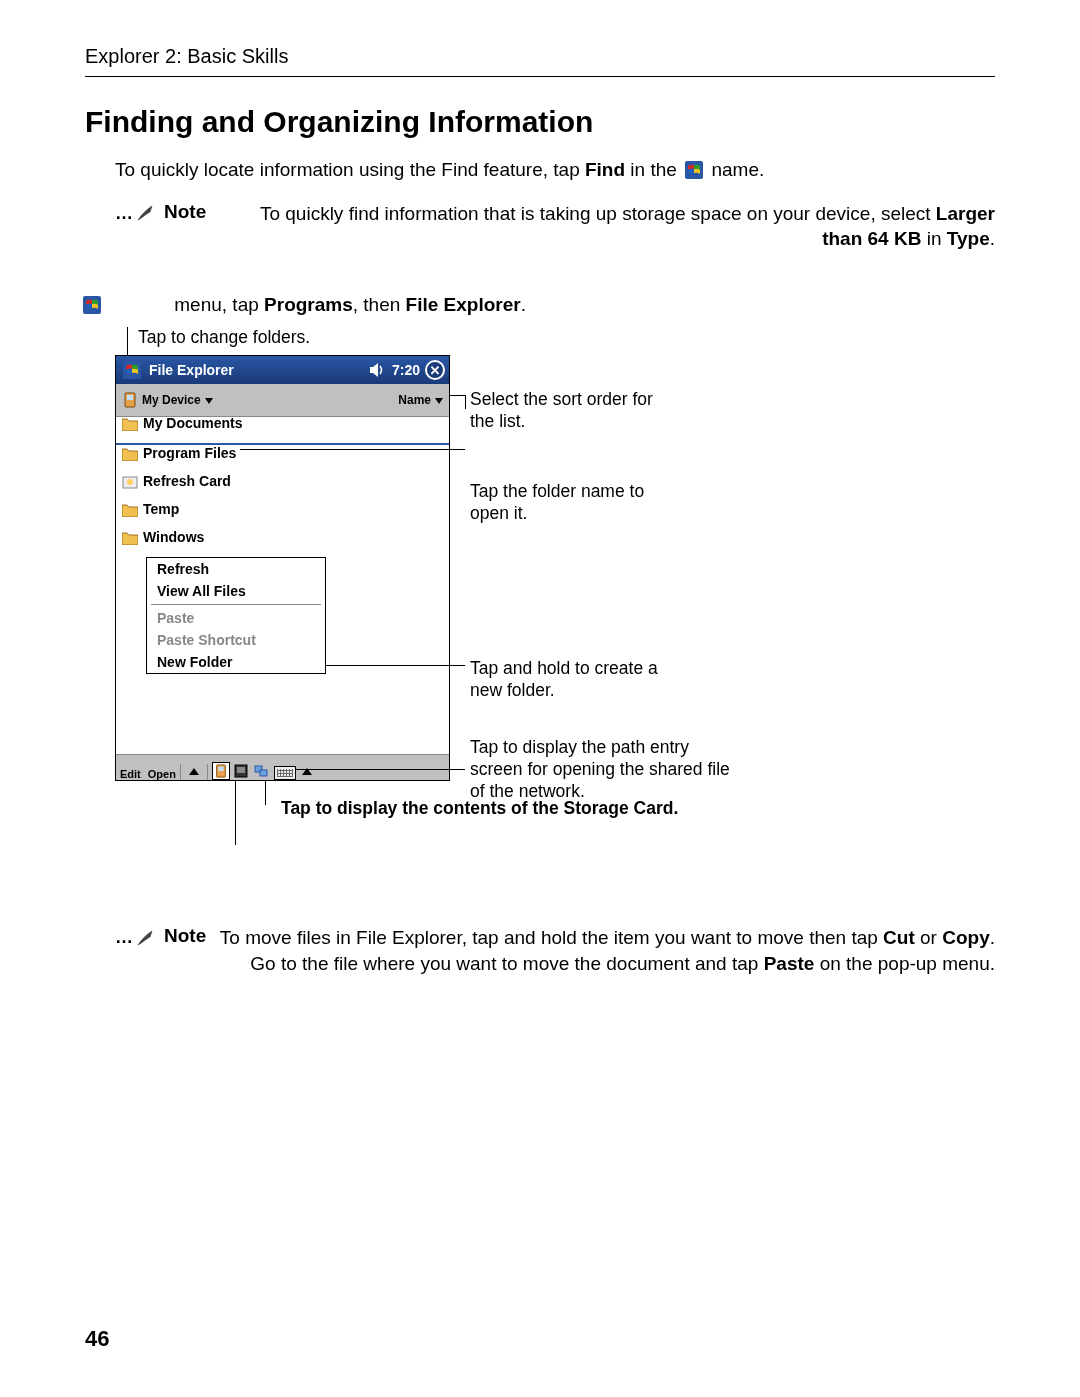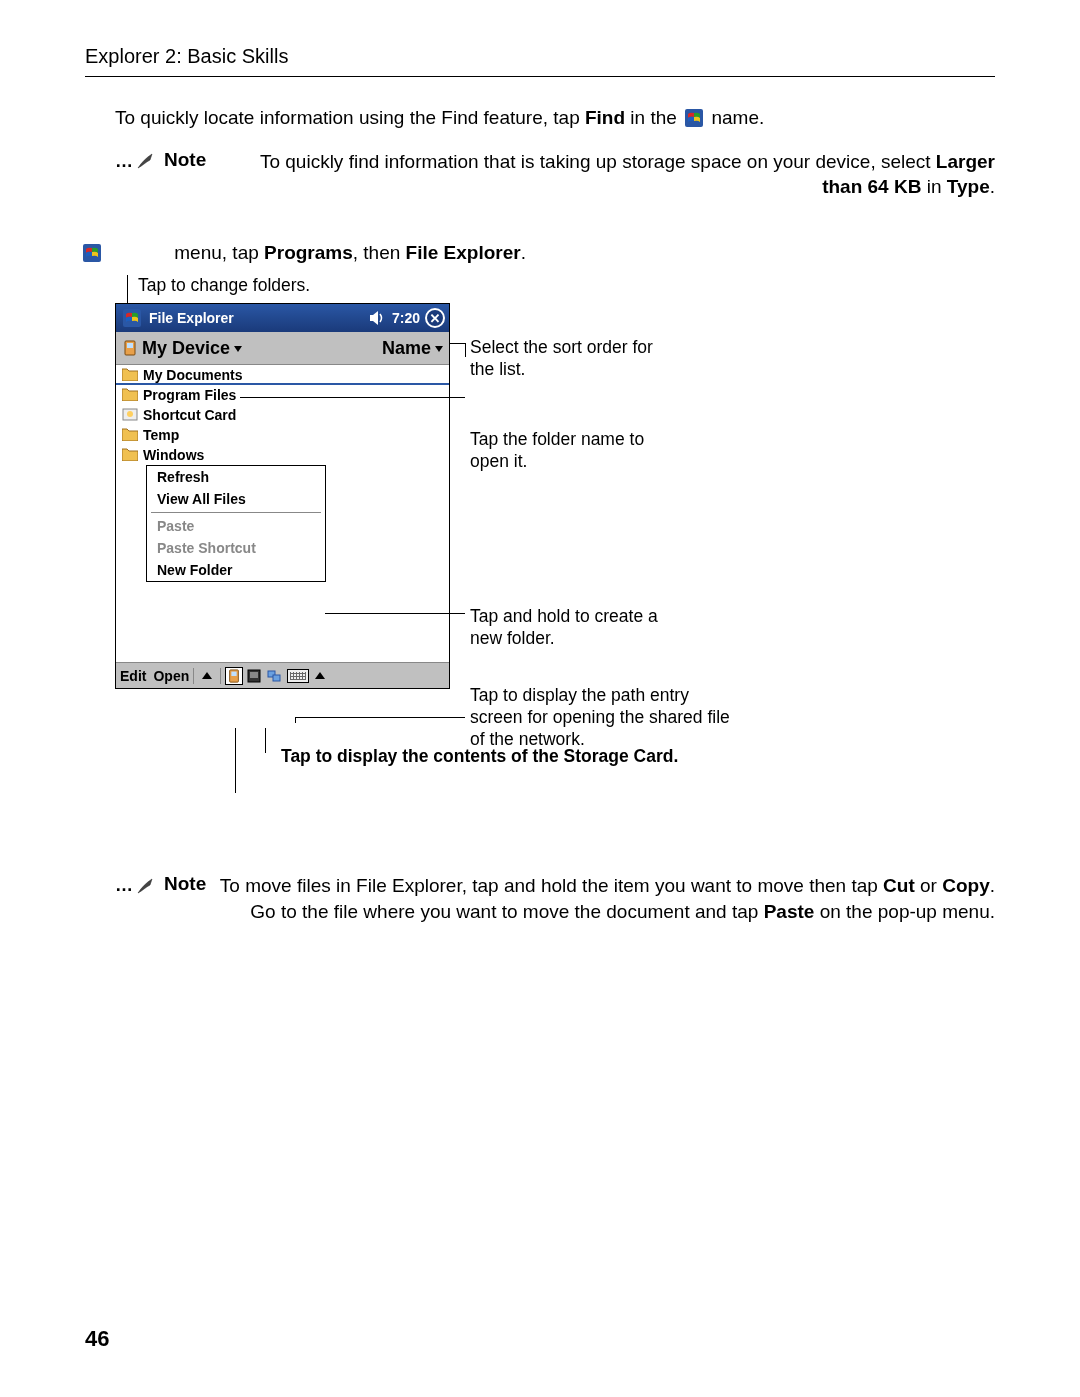--- a/index.html
+++ b/index.html
@@ -111,21 +111,21 @@
     display: flex; align-items: center; justify-content: center;
     color: #fff; font-weight: bold; font-size: 13px;
   }
   .device-toolbar {
     height: 26px;
     background: #c0c0c0;
     border-bottom: 1px solid #888;
     display: flex;
     align-items: center;
     padding: 16px 6px;
-    font-size: 18px;
+    font-size: 12px;
     font-weight: bold;
     color: #000;
   }
   .device-toolbar .spacer { flex: 1; }
   .dropdown-arrow {
     width: 0; height: 0;
     display: inline-block;
     border-left: 4px solid transparent;
     border-right: 4px solid transparent;
     border-top: 6px solid #000;
@@ -135,25 +135,25 @@
   .mydevice-icon {
     width: 16px; height: 16px; margin-right: 4px;
     display: inline-block; vertical-align: middle;
   }
   .file-list {
     background: #fff;
     font-size: 14px;
     font-weight: bold;
   }
   .file-row {
-    padding: 2px 6px;
-    display: flex;
-    align-items: flex-start;
+    padding: 12px 6px;
+    display: flex;
+    align-items: flex-end;
     gap: 5px;
-    height: 20px;
+    height: 28px;
   }
   .file-row.selected {
     border-bottom: 2px solid #2a57a5;
   }
   .folder-icon {
     width: 16px; height: 14px;
     display: inline-block;
   }
   .context-menu {
     margin-left: 30px;
@@ -173,23 +173,23 @@
   }
   .device-blank {
     height: 80px;
     background: #fff;
   }
   .device-bottombar {
     height: 26px;
     background: #c0c0c0;
     border-top: 1px solid #888;
     display: flex;
-    align-items: center;
+    align-items: flex-end;
     padding: 0 4px;
-    font-size: 14px;
+    font-size: 11px;
     font-weight: bold;
     gap: 2px;
   }
   .device-bottombar .sep-v {
     width: 1px; height: 16px; background: #888; margin: 0 2px;
   }
   .bottom-icon {
     width: 18px; height: 18px;
     display: inline-flex; align-items: center; justify-content: center;
   }
@@ -231,20 +231,21 @@
     font-weight: bold;
   }
 </style>
 </head>
 <body>
 
 <div class="page">
   <div class="chapter-header">Explorer 2: Basic Skills</div>
   <hr class="header-rule">
 
+  <h1>Finding and Organizing Information</h1>
 
   <p class="body-text">
     <span>To quickly locate information using the Find feature, tap </span><b>Find</b><span> in the </span><span class="win-icon"><svg viewBox="0 0 20 20">
           <rect x="1" y="1" width="18" height="18" rx="2" fill="#2a57a5"></rect>
           <path d="M4 6 Q6 4 10 5 L10 9 Q6 8 4 10 Z" fill="#d62828"></path>
           <path d="M10 5 Q14 4 16 6 L16 10 Q14 8 10 9 Z" fill="#2a9d2a"></path>
           <path d="M4 10 Q6 8 10 9 L10 13 Q6 12 4 14 Z" fill="#1e5fbf"></path>
           <path d="M10 9 Q14 8 16 10 L16 14 Q14 12 10 13 Z" fill="#f0c419"></path>
         </svg></span><span> name.</span>
   </p>
@@ -316,21 +317,21 @@
           <span class="folder-icon"><svg viewBox="0 0 16 14">
                 <path d="M0 2 L5 2 L7 4 L16 4 L16 14 L0 14 Z" fill="#f0c050" stroke="#a07020"></path>
               </svg></span>
           <span>Program Files</span>
         </div>
         <div class="file-row">
           <span class="folder-icon"><svg viewBox="0 0 16 14">
                 <rect x="1" y="2" width="14" height="11" fill="#eee" stroke="#888"></rect>
                 <circle cx="8" cy="7" r="3" fill="#ffd060"></circle>
               </svg></span>
-          <span>Shortcut Card</span>
+          <span>Refresh Card</span>
         </div>
         <div class="file-row">
           <span class="folder-icon"><svg viewBox="0 0 16 14">
                 <path d="M0 2 L5 2 L7 4 L16 4 L16 14 L0 14 Z" fill="#f0c050" stroke="#a07020"></path>
               </svg></span>
           <span>Temp</span>
         </div>
         <div class="file-row">
           <span class="folder-icon"><svg viewBox="0 0 16 14">
                 <path d="M0 2 L5 2 L7 4 L16 4 L16 14 L0 14 Z" fill="#f0c050" stroke="#a07020"></path>

